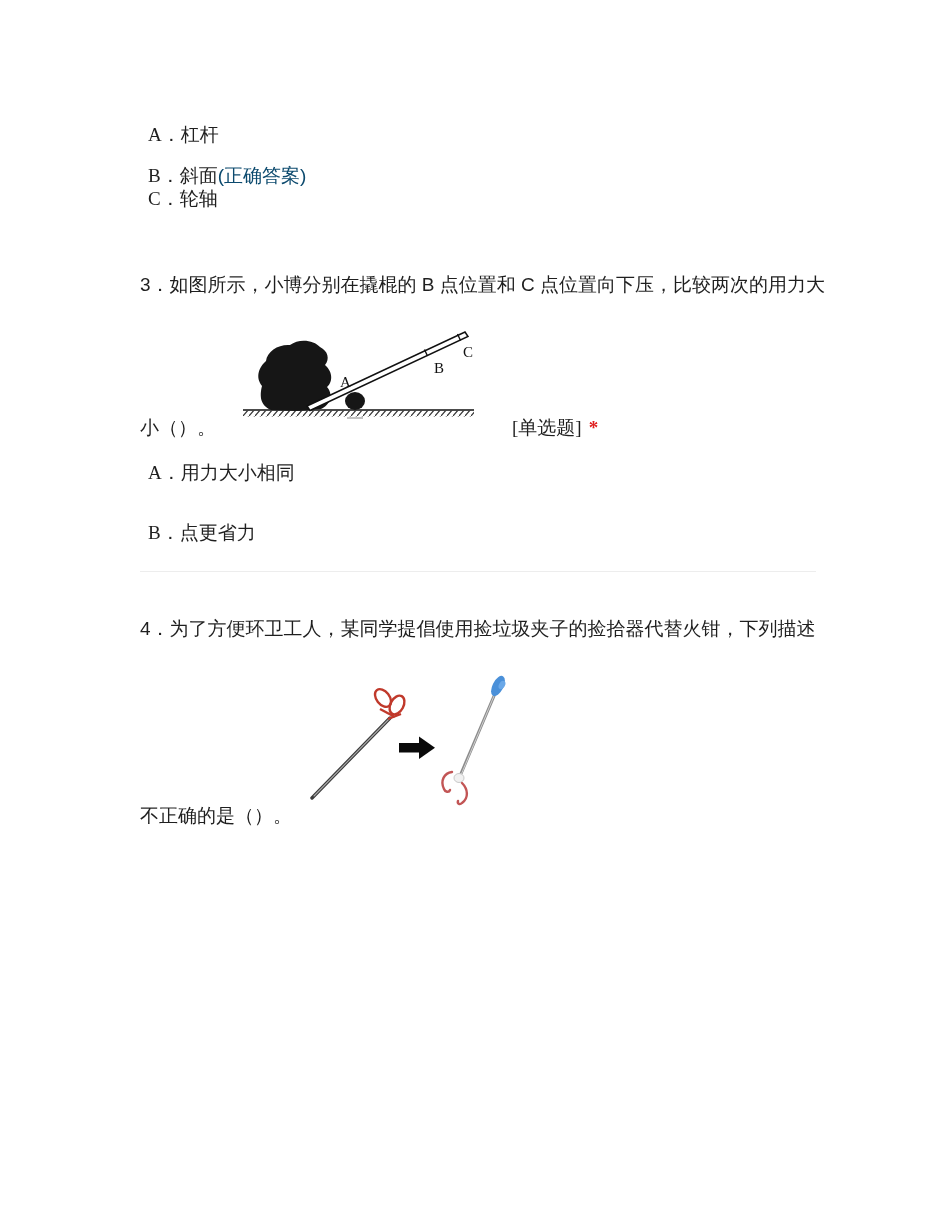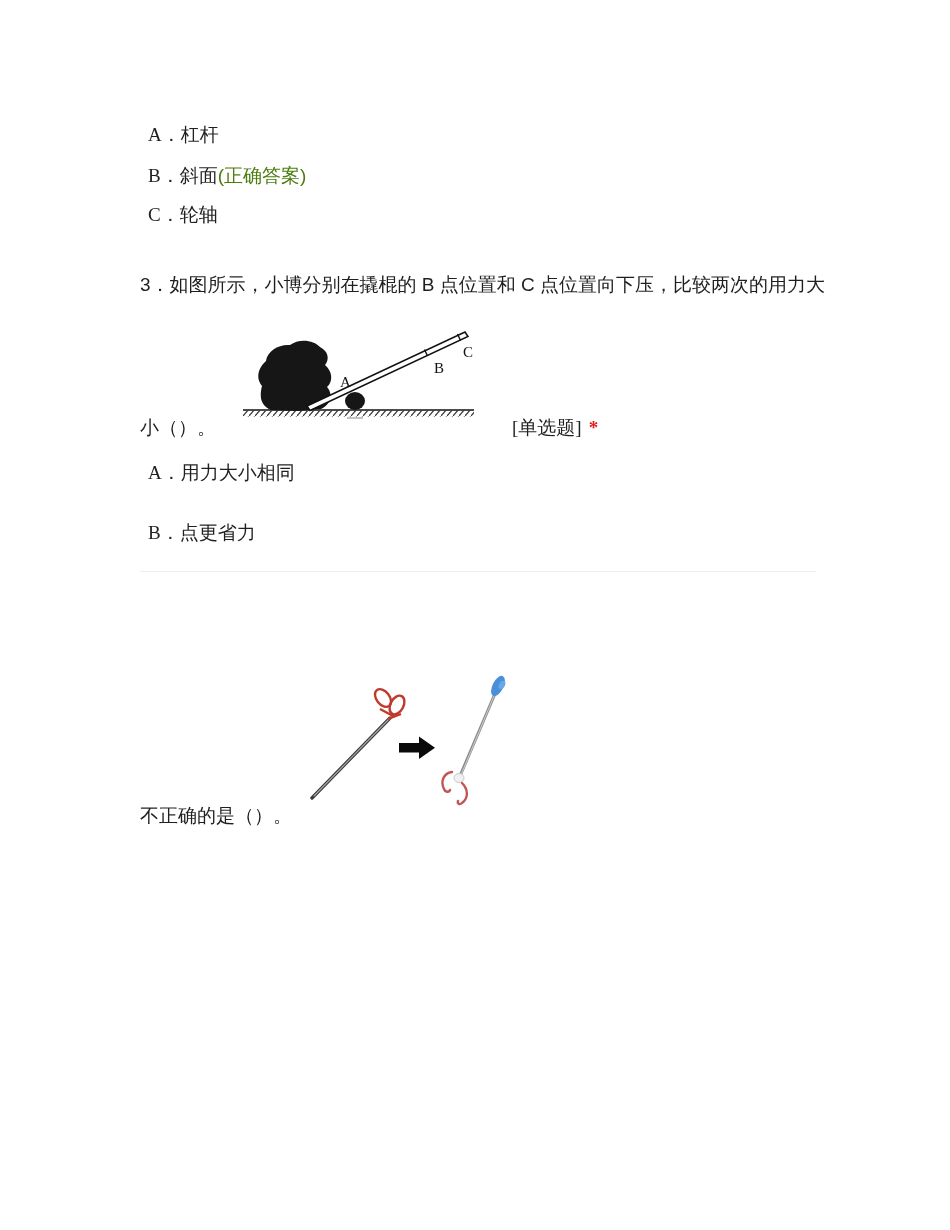--- a/index.html
+++ b/index.html
@@ -4,40 +4,40 @@
 <style>
   html,body{margin:0;padding:0;background:#ffffff;}
   .page{
     position:relative;width:950px;height:961px;background:#ffffff;
     font-family:"Liberation Sans","DejaVu Sans",sans-serif;
     color:#1f1f1f;font-size:19px;line-height:1.35;overflow:hidden;
   }
   .stem{position:absolute;left:140px;white-space:nowrap;}
   .opt{position:absolute;left:148px;white-space:nowrap;}
   .opt .prefix{font-family:"Liberation Serif","DejaVu Serif",serif;}
-  .correct{color:#4d7c0f;}
+  .correct{color:#0c4a6e;}
   .type-tag{position:absolute;white-space:nowrap;font-family:Liberation Serif, serif;}
   .req{color:#e02020;margin-left:7px;font-weight:bold;}
   .sep{position:absolute;left:140px;width:676px;height:1px;background:#ededed;}
   .fig{position:absolute;}
   .fig svg{display:block;}
   .fig-label{font-family:"Liberation Serif","DejaVu Serif",serif;font-size:15px;fill:#111;}
 </style>
 </head>
 <body>
 
 <div class="page">
 
   <div class="opt" style="top:122px">
     <span class="prefix">A．</span><span>杠杆</span><span class="correct"></span>
   </div>
   <div class="opt" style="top:163px">
     <span class="prefix">B．</span><span>斜面</span><span class="correct">(正确答案)</span>
   </div>
-  <div class="opt" style="top:202px">
+  <div class="opt" style="top:186px">
     <span class="prefix">C．</span><span>轮轴</span><span class="correct"></span>
   </div>
 
   <div class="stem" style="top:272px">3．如图所示，小博分别在撬棍的 B 点位置和 C 点位置向下压，比较两次的用力大</div>
 
   <div class="fig" style="left:237px;top:325px;width:245px;height:95px">
     <svg width="245" height="95" viewBox="0 0 245 95">
       <defs>
         <pattern id="hatch" width="6" height="7" patternUnits="userSpaceOnUse">
           <line x1="6" y1="0" x2="0" y2="7" stroke="#333" stroke-width="1.2"></line>
@@ -69,20 +69,21 @@
 
   <div class="opt" style="top:460px">
     <span class="prefix">A．</span><span>用力大小相同</span><span class="correct"></span>
   </div>
   <div class="opt" style="top:520px">
     <span class="prefix">B．</span><span>点更省力</span><span class="correct"></span>
   </div>
 
   <div class="sep" style="top:571px"></div>
 
+  <div class="stem" style="top:616px">4．为了方便环卫工人，某同学提倡使用捡垃圾夹子的捡拾器代替火钳，下列描述</div>
 
   <div class="fig" style="left:298px;top:672px;width:230px;height:135px">
     <svg width="230" height="135" viewBox="0 0 230 135">
 
       <g>
         <line x1="14" y1="126" x2="92" y2="46" stroke="#3c3c3c" stroke-width="3.4" stroke-linecap="round"></line>
         <line x1="16" y1="124" x2="92" y2="46" stroke="#a9a9a9" stroke-width="1.1" stroke-linecap="round"></line>
         <g stroke="#c0392b" stroke-width="2.4" fill="none">
           <ellipse cx="85" cy="26" rx="6.5" ry="10" transform="rotate(-38 85 26)"></ellipse>
           <ellipse cx="99" cy="33" rx="6.5" ry="10" transform="rotate(28 99 33)"></ellipse>

